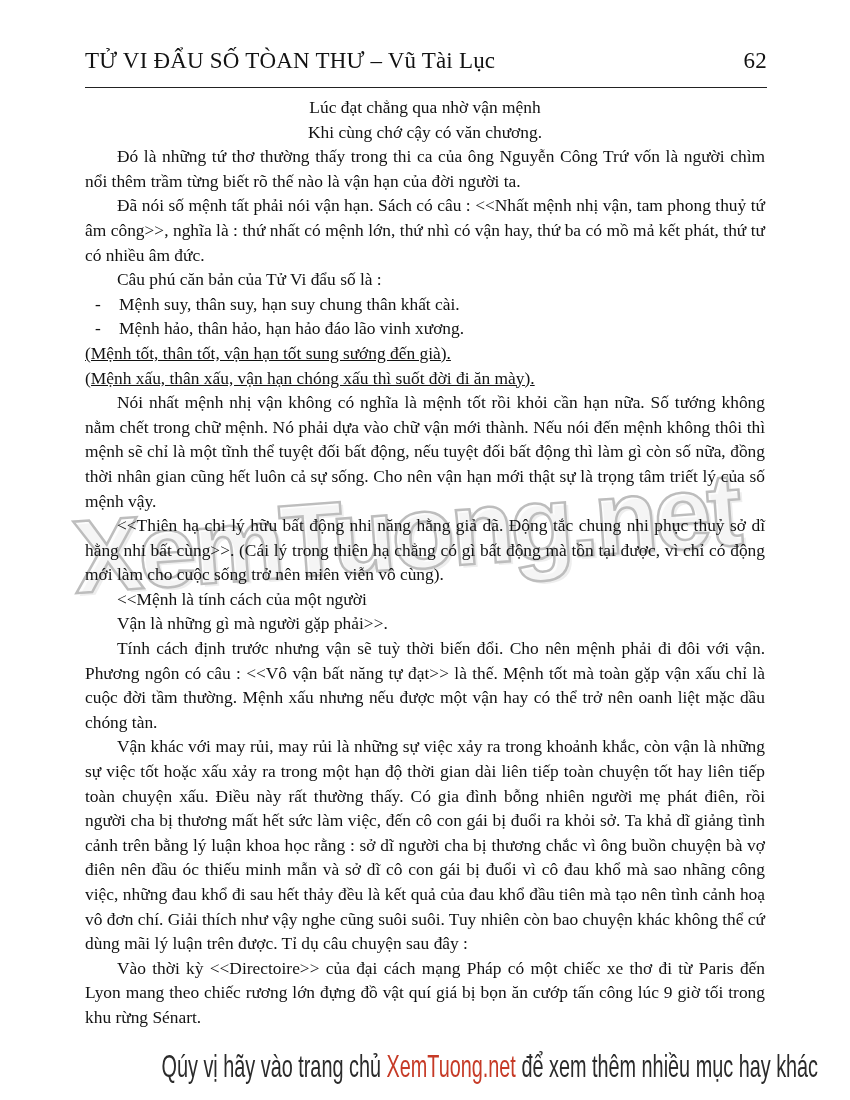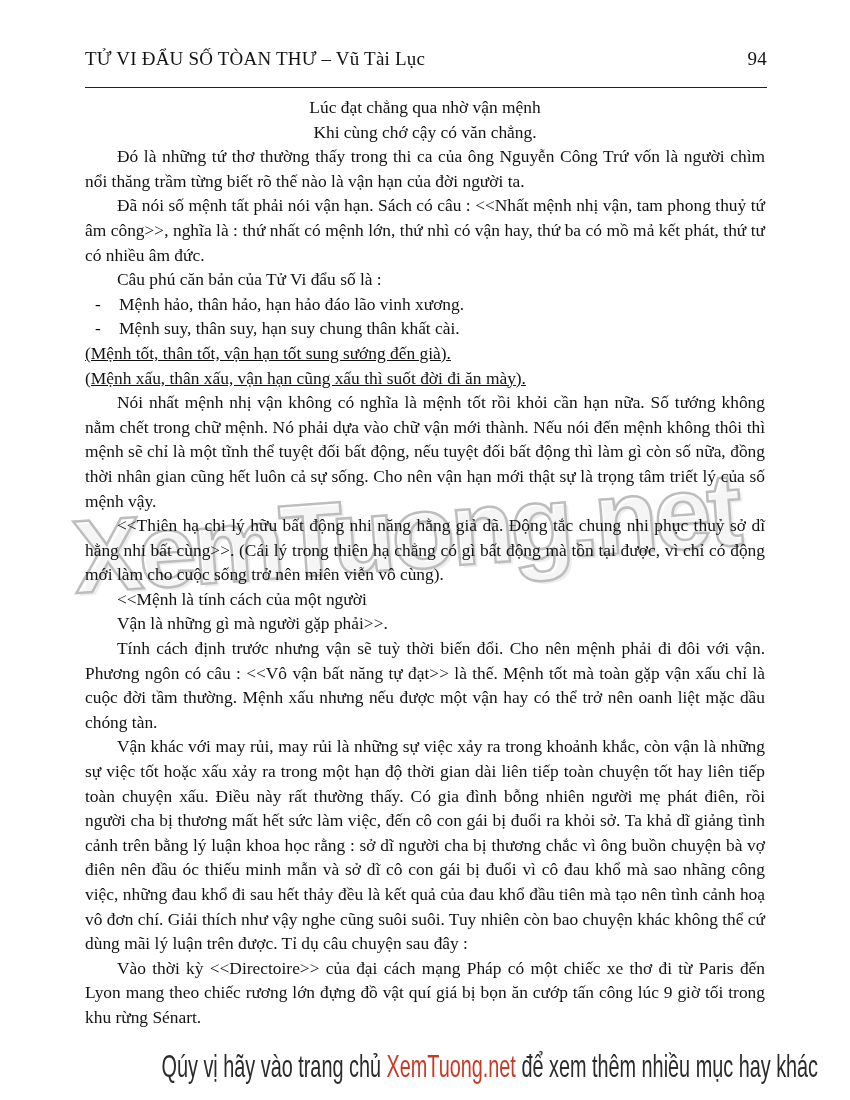--- a/index.html
+++ b/index.html
@@ -3,21 +3,21 @@
 <meta charset="utf-8">
 <style>
   html,body { margin:0; padding:0; background:#ffffff; }
   .page {
     position:relative; width:850px; height:1100px; background:#ffffff;
     font-family:"Liberation Serif", serif; color:#121212; overflow:hidden;
   }
   .header {
     position:absolute; left:85px; right:83px; top:48px;
     display:flex; justify-content:space-between; align-items:baseline;
-    font-size:19px; letter-spacing:0.2px; white-space:nowrap;
+    font-size:23px; letter-spacing:0.2px; white-space:nowrap;
   }
   .rule {
     position:absolute; left:85px; right:83px; top:87px;
     border-top:1.7px solid #222;
   }
   .bodytext {
     position:absolute; left:85px; right:85px; top:95px; z-index:1;
     font-size:17.4px; line-height:24.6px;
   }
   .bodytext p { margin:0; }
@@ -44,37 +44,37 @@
   }
   .footer .brand { color:#c63a26; }
 </style>
 </head>
 <body>
 
 <div class="page">
 
   <div class="header">
     <span>TỬ VI ĐẨU SỐ TÒAN THƯ – Vũ Tài Lục</span>
-    <span>94</span>
+    <span>62</span>
   </div>
 
   <div class="rule"></div>
 
   <div class="watermark">XemTuong.net</div>
 
   <div class="bodytext">
     <p class="center">Lúc đạt chẳng qua nhờ vận mệnh</p>
-    <p class="center">Khi cùng chớ cậy có văn chẳng.</p>
-    <p class="indent">Đó là những tứ thơ thường thấy trong thi ca của ông Nguyễn Công Trứ vốn là người chìm nổi thăng trầm từng biết rõ thế nào là vận hạn của đời người ta.</p>
+    <p class="center">Khi cùng chớ cậy có văn chương.</p>
+    <p class="indent">Đó là những tứ thơ thường thấy trong thi ca của ông Nguyễn Công Trứ vốn là người chìm nổi thêm trầm từng biết rõ thế nào là vận hạn của đời người ta.</p>
     <p class="indent">Đã nói số mệnh tất phải nói vận hạn. Sách có câu : &lt;&lt;Nhất mệnh nhị vận, tam phong thuỷ tứ âm công&gt;&gt;, nghĩa là : thứ nhất có mệnh lớn, thứ nhì có vận hay, thứ ba có mồ mả kết phát, thứ tư có nhiều âm đức.</p>
     <p class="indent">Câu phú căn bản của Tử Vi đẩu số là :</p>
+    <p class="bullet"><span class="dash">-</span><span>Mệnh suy, thân suy, hạn suy chung thân khất cài.</span></p>
     <p class="bullet"><span class="dash">-</span><span>Mệnh hảo, thân hảo, hạn hảo đáo lão vinh xương.</span></p>
-    <p class="bullet"><span class="dash">-</span><span>Mệnh suy, thân suy, hạn suy chung thân khất cài.</span></p>
     <p class="flush">(Mệnh tốt, thân tốt, vận hạn tốt sung sướng đến già).</p>
-    <p class="flush">(Mệnh xấu, thân xấu, vận hạn cũng xấu thì suốt đời đi ăn mày).</p>
+    <p class="flush">(Mệnh xấu, thân xấu, vận hạn chóng xấu thì suốt đời đi ăn mày).</p>
     <p class="indent">Nói nhất mệnh nhị vận không có nghĩa là mệnh tốt rồi khỏi cần hạn nữa. Số tướng không nằm chết trong chữ mệnh. Nó phải dựa vào chữ vận mới thành. Nếu nói đến mệnh không thôi thì mệnh sẽ chỉ là một tĩnh thể tuyệt đối bất động, nếu tuyệt đối bất động thì làm gì còn số nữa, đồng thời nhân gian cũng hết luôn cả sự sống. Cho nên vận hạn mới thật sự là trọng tâm triết lý của số mệnh vậy.</p>
     <p class="indent">&lt;&lt;Thiên hạ chi lý hữu bất động nhi năng hằng giả dã. Động tắc chung nhi phục thuỷ sở dĩ hằng nhi bất cùng&gt;&gt;. (Cái lý trong thiên hạ chẳng có gì bất động mà tồn tại được, vì chỉ có động mới làm cho cuộc sống trở nên miên viễn vô cùng).</p>
     <p class="indent">&lt;&lt;Mệnh là tính cách của một người</p>
     <p class="indent">Vận là những gì mà người gặp phải&gt;&gt;.</p>
     <p class="indent">Tính cách định trước nhưng vận sẽ tuỳ thời biến đổi. Cho nên mệnh phải đi đôi với vận. Phương ngôn có câu : &lt;&lt;Vô vận bất năng tự đạt&gt;&gt; là thế. Mệnh tốt mà toàn gặp vận xấu chỉ là cuộc đời tầm thường. Mệnh xấu nhưng nếu được một vận hay có thể trở nên oanh liệt mặc dầu chóng tàn.</p>
     <p class="indent">Vận khác với may rủi, may rủi là những sự việc xảy ra trong khoảnh khắc, còn vận là những sự việc tốt hoặc xấu xảy ra trong một hạn độ thời gian dài liên tiếp toàn chuyện tốt hay liên tiếp toàn chuyện xấu. Điều này rất thường thấy. Có gia đình bỗng nhiên người mẹ phát điên, rồi người cha bị thương mất hết sức làm việc, đến cô con gái bị đuổi ra khỏi sở. Ta khả dĩ giảng tình cảnh trên bằng lý luận khoa học rằng : sở dĩ người cha bị thương chắc vì ông buồn chuyện bà vợ điên nên đầu óc thiếu minh mẫn và sở dĩ cô con gái bị đuổi vì cô đau khổ mà sao nhãng công việc, những đau khổ đi sau hết thảy đều là kết quả của đau khổ đầu tiên mà tạo nên tình cảnh hoạ vô đơn chí. Giải thích như vậy nghe cũng suôi suôi. Tuy nhiên còn bao chuyện khác không thể cứ dùng mãi lý luận trên được. Tỉ dụ câu chuyện sau đây :</p>
     <p class="indent">Vào thời kỳ &lt;&lt;Directoire&gt;&gt; của đại cách mạng Pháp có một chiếc xe thơ đi từ Paris đến Lyon mang theo chiếc rương lớn đựng đồ vật quí giá bị bọn ăn cướp tấn công lúc 9 giờ tối trong khu rừng Sénart.</p>
   </div>
 
   <div class="footer">

